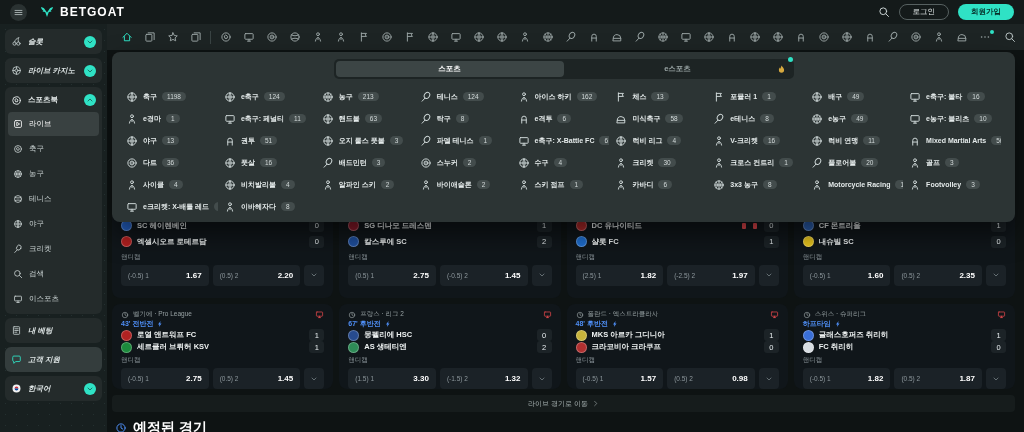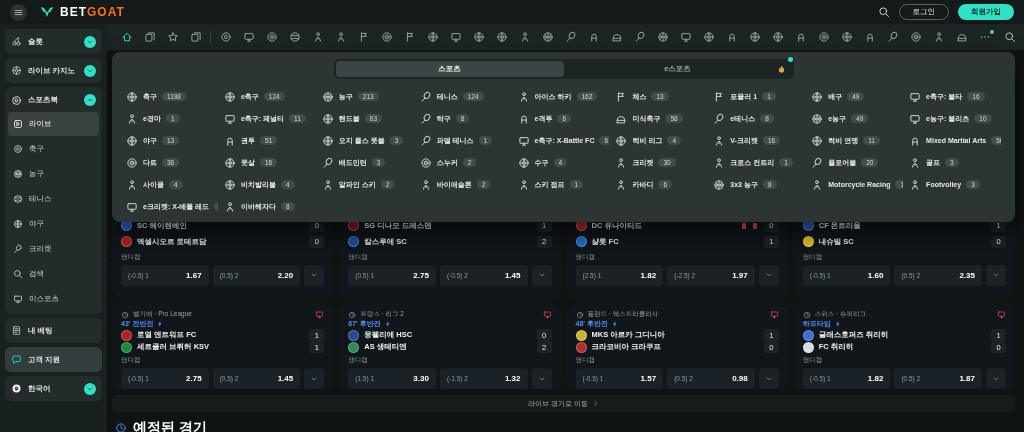--- a/index.html
+++ b/index.html
@@ -7,30 +7,30 @@
   .app{position:relative;width:1024px;height:432px;overflow:hidden;background:#10500;background:#151b1b;}
   svg{display:block}
   .ic{stroke:currentColor;fill:none;stroke-width:1.3;stroke-linecap:round;stroke-linejoin:round;}
 
   
   .hdr{position:absolute;top:0;left:0;width:1024px;height:24px;background:#141a1a;display:flex;align-items:center;padding:0 10px;z-index:30;}
   .burger{width:17px;height:17px;border-radius:50%;background:#2a3232;color:#aeb8b8;display:flex;align-items:center;justify-content:center;margin-right:12px;}
   .brand{display:flex;align-items:center;gap:5px;}
   .goat{color:#2fe2c5;}
   .brand-txt{font-size:12px;font-weight:bold;letter-spacing:1px;color:#fff;}
-  .brand-txt .g2{color:#f97316;}
+  .brand-txt .g2{color:#ffffff;}
   .hdr-right{margin-left:auto;display:flex;align-items:center;gap:9px;}
   .hdr-search{color:#cdd6d6;}
   .btn-login{height:16px;padding:0 13px;border:1px solid #566060;border-radius:9px;background:transparent;color:#e8eeee;font-size:7.5px;display:flex;align-items:center;}
   .btn-signup{height:16px;padding:0 13px;border:none;border-radius:9px;background:#2fe2c5;color:#07302a;font-size:7.5px;font-weight:bold;display:flex;align-items:center;}
 
   
   .sidebar{position:absolute;top:24px;left:0;width:107px;height:408px;background:#182020;padding:5px 5px;z-index:20;
     background-image:radial-gradient(circle,#243030 0.8px,transparent 0.9px);background-size:11px 11px;}
-  .sb-item{display:flex;align-items:center;gap:6px;height:25px;background:#242b2b;border-radius:6px;padding:0 6px;margin-bottom:4px;color:#dde4e4;}
+  .sb-item{display:flex;align-items:center;gap:6px;height:25px;background:#242b2b;border-radius:6px;padding:0 6px;margin-bottom:4px;color:#dde4e4;font-style:italic;}
   .sb-item .lbl{font-size:7.5px;font-weight:bold;white-space:nowrap;overflow:hidden;}
   .sb-item .sb-ic{color:#b9c3c3;flex:0 0 auto;}
   .chev{margin-left:auto;width:12px;height:12px;border-radius:50%;background:#2fe2c5;color:#123832;display:flex;align-items:center;justify-content:center;flex:0 0 auto;}
   .sb-group{background:#242b2b;border-radius:6px;padding:2px 3px;margin-bottom:4px;}
   .sb-ghead{display:flex;align-items:center;gap:6px;height:22px;padding:0 3px;color:#e8eeee;}
   .sb-ghead .lbl{font-size:7.5px;font-weight:bold;}
   .sb-sub{display:flex;align-items:center;gap:6px;height:20px;border-radius:4px;padding:12px 5px;color:#c9d2d2;margin:1px 0;}
   .sb-sub .lbl{font-size:7.5px;}
   .sb-sub.active{background:#394141;color:#fff;}
   .sb-item.hl{background:#343d3d;}

